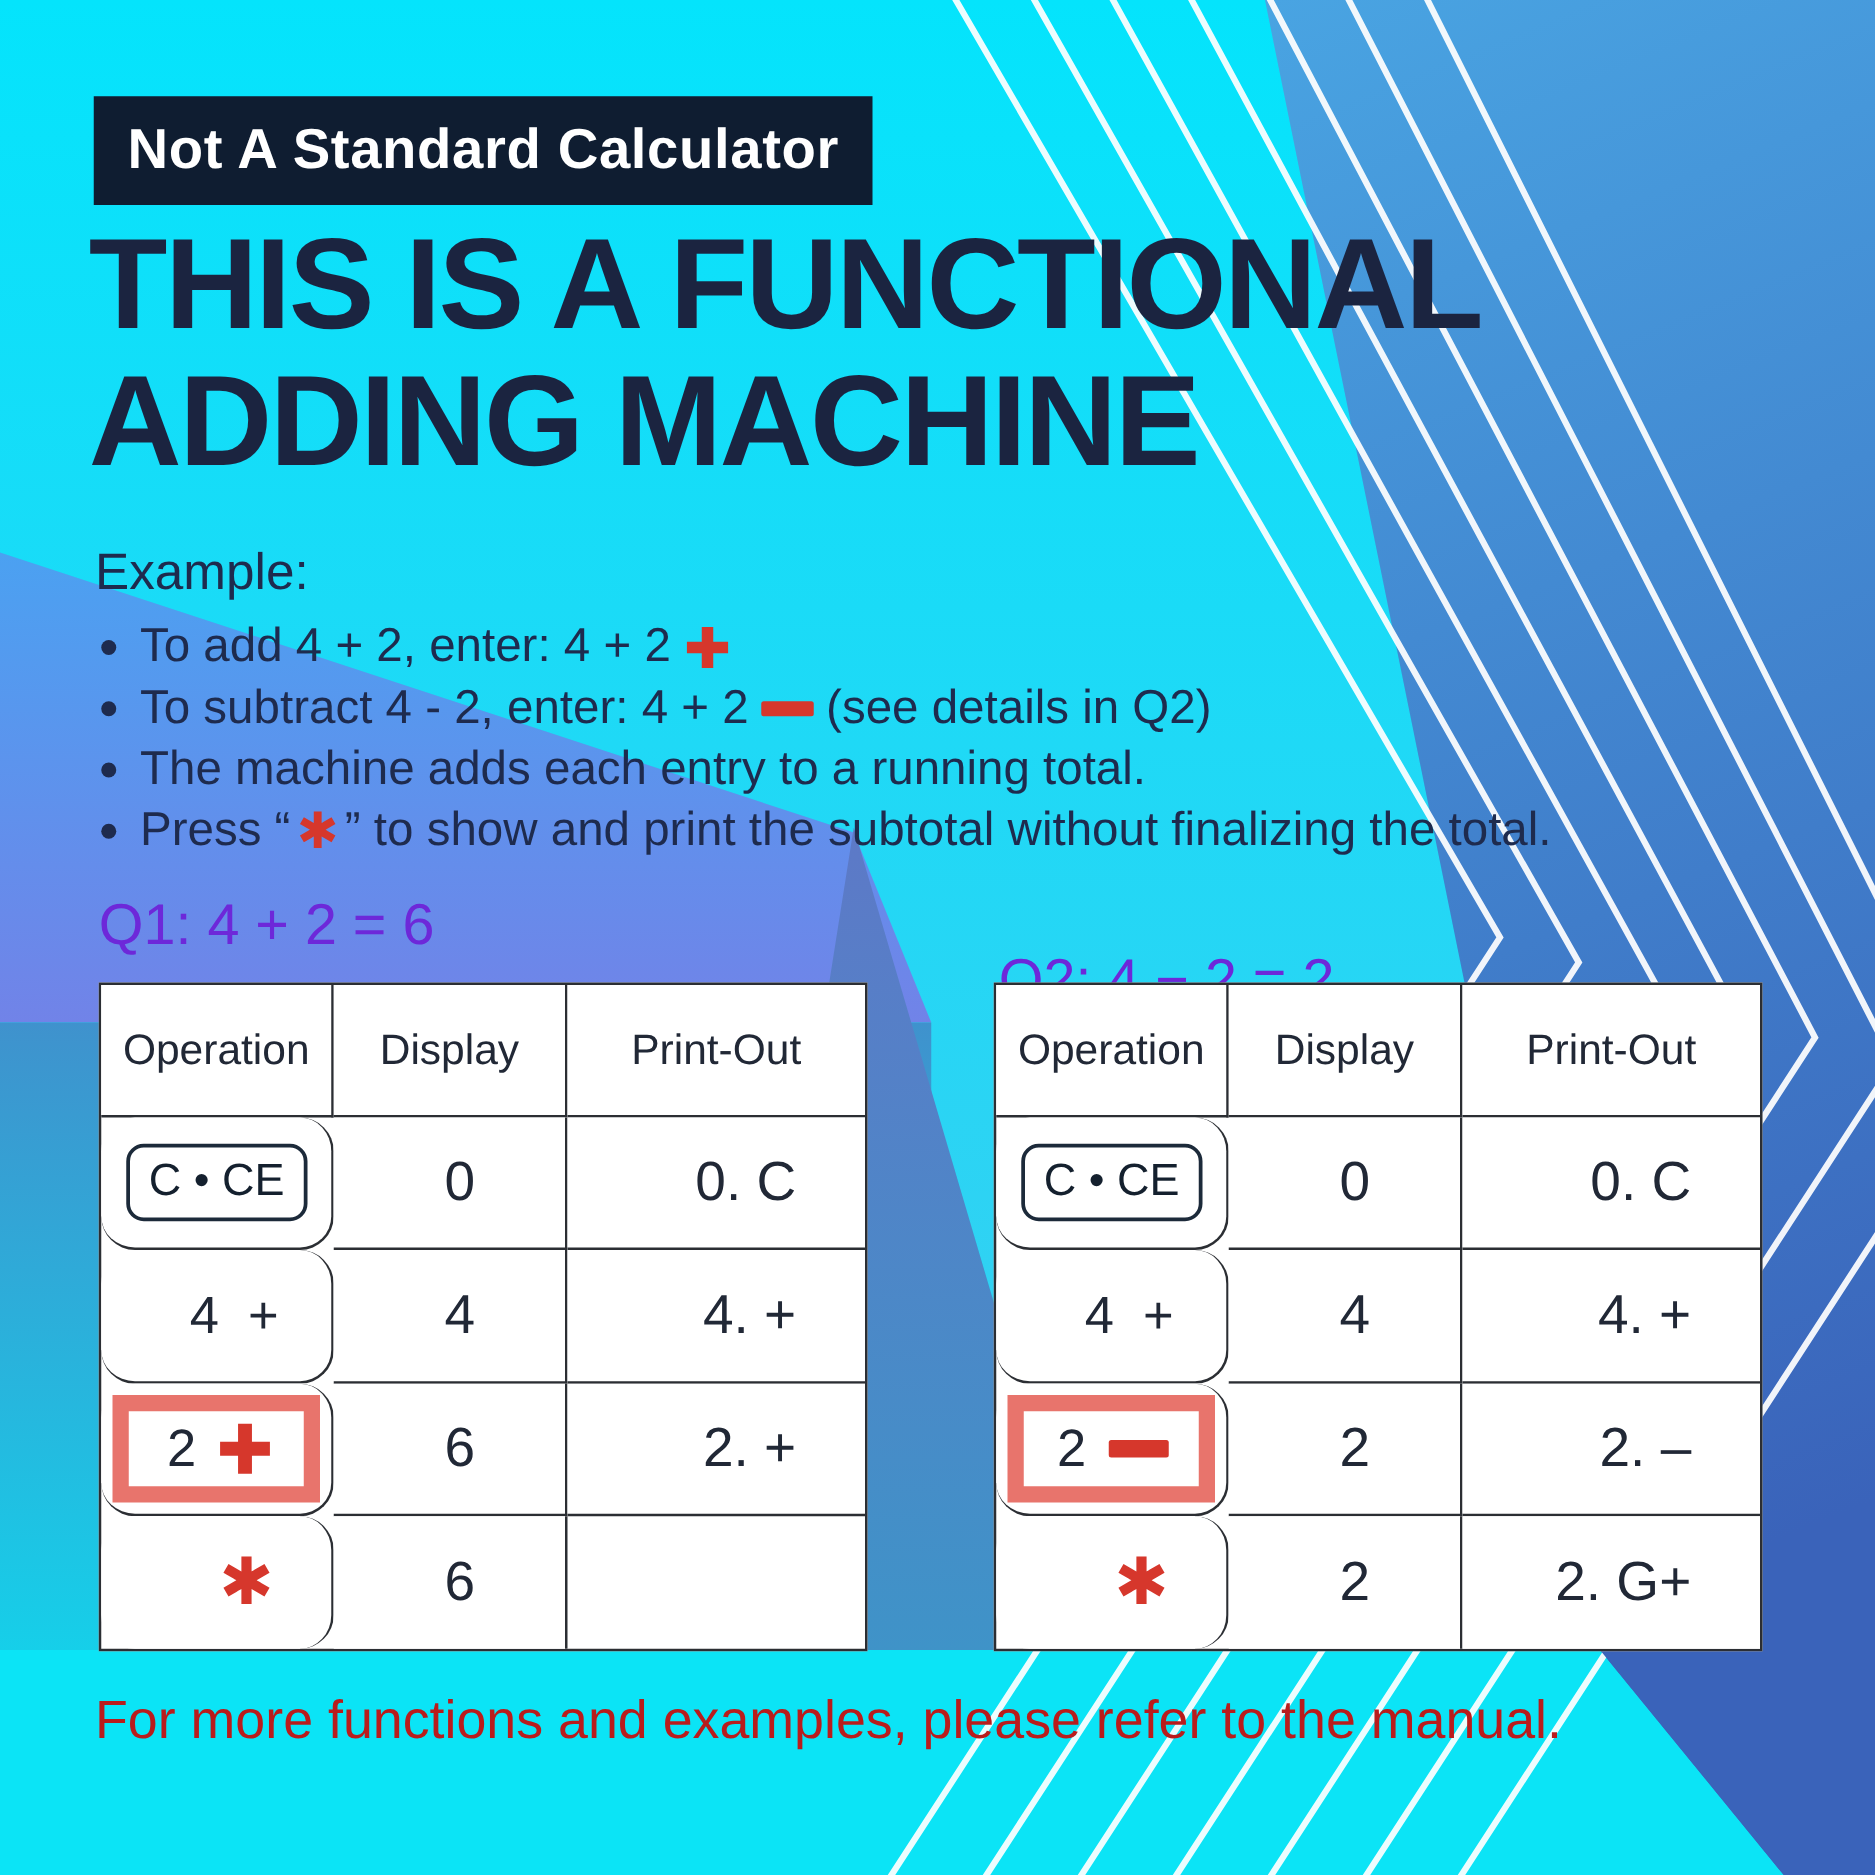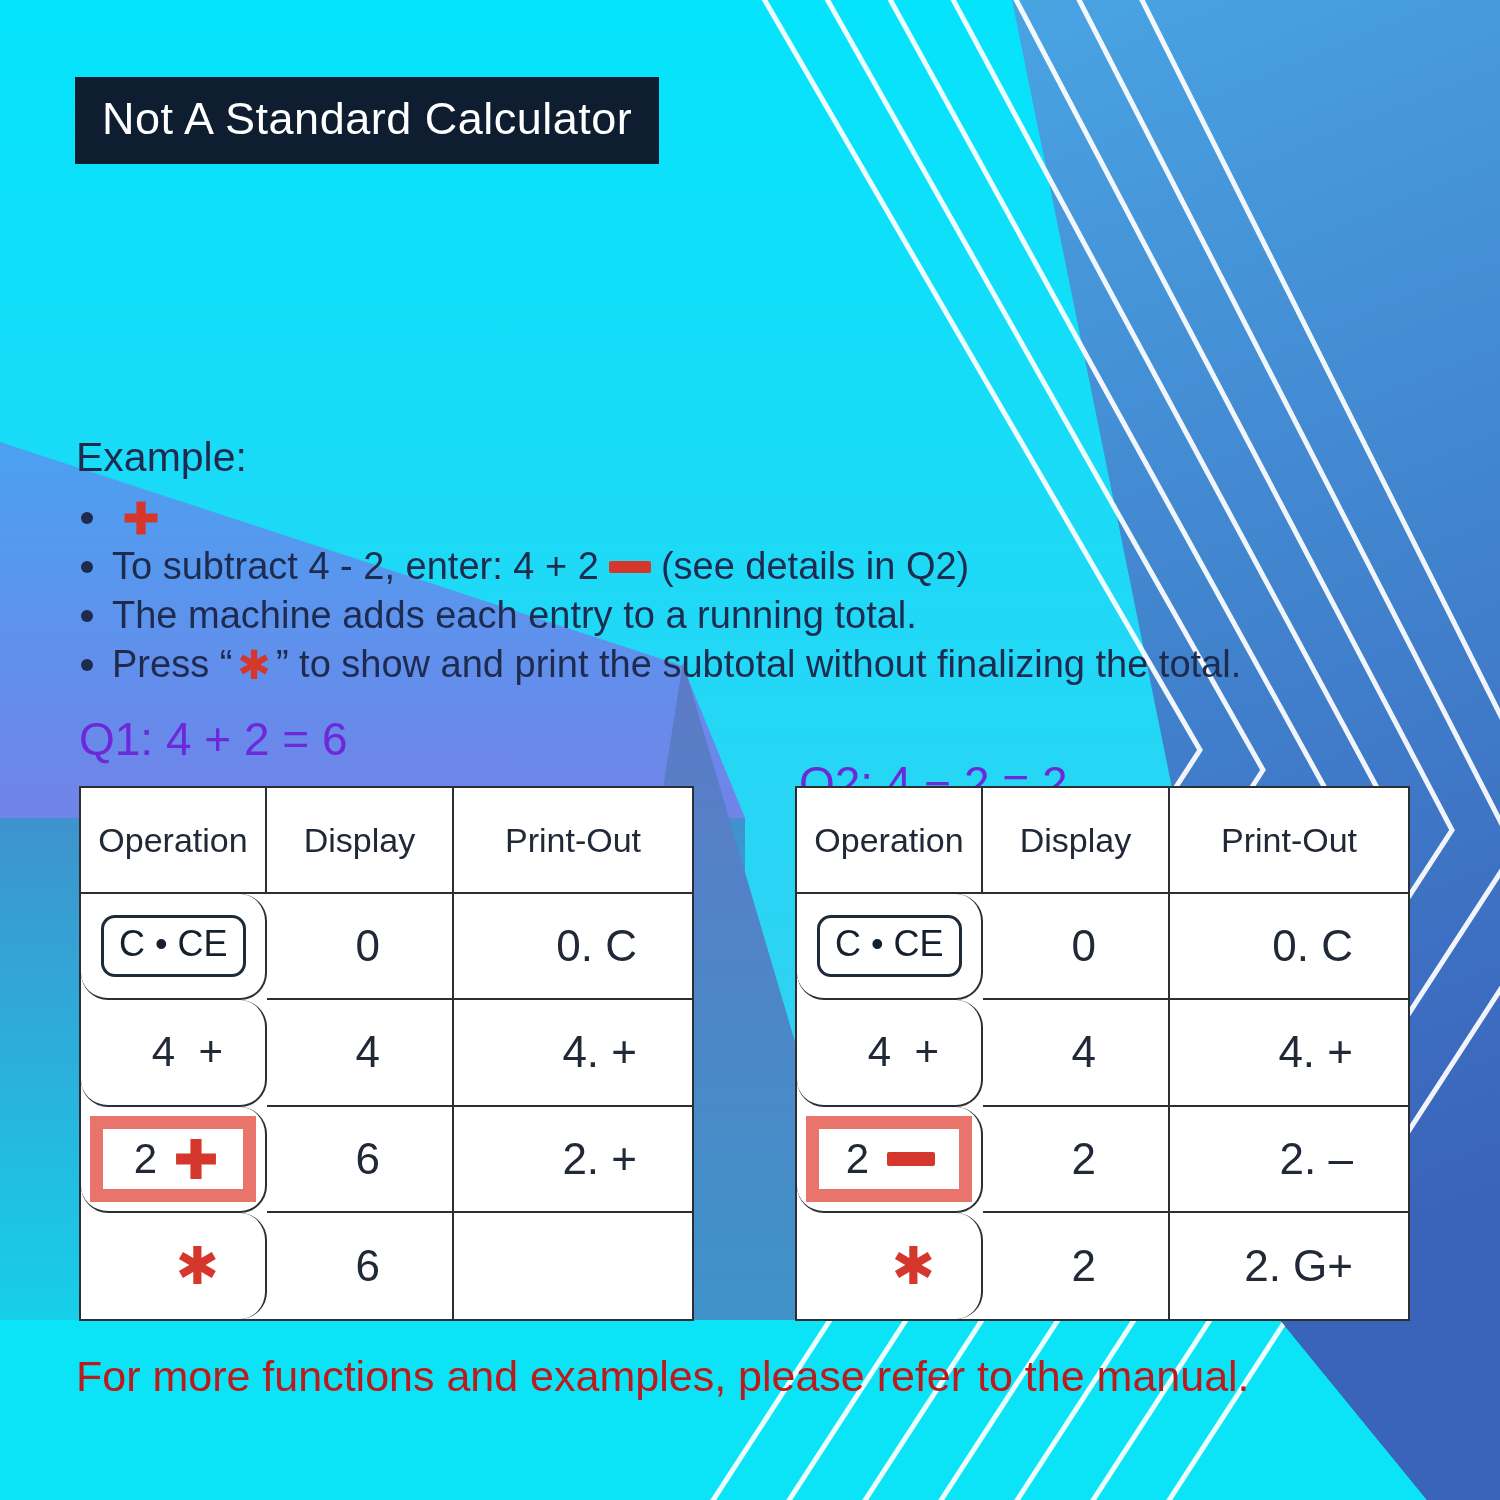--- a/index.html
+++ b/index.html
@@ -2,21 +2,21 @@
 <html><head>
 <meta charset="utf-8">
 <style>
   html,body{margin:0;padding:0;background:#0a0f1a;}
   .canvas{position:relative;width:1500px;height:1500px;overflow:hidden;
     font-family:"Liberation Sans","DejaVu Sans",sans-serif;background:#17d8f2;}
   .bg{position:absolute;left:0;top:0;width:1500px;height:1500px;display:block;}
 
   
   .badge{position:absolute;left:75px;top:77px;background:#0f1d31;color:#ffffff;
-    font-weight:400;font-size:45px;padding:16px 27px 19px 27px;letter-spacing:.5px;}
+    font-weight:700;font-size:45px;padding:16px 27px 19px 27px;letter-spacing:.5px;}
 
   
   .title{position:absolute;left:71px;top:172px;margin:0;font-size:103px;font-weight:700;
     color:#1b2440;line-height:1.07;letter-spacing:-2px;white-space:nowrap;}
 
   
   .example{position:absolute;left:76px;top:434px;color:#1e2b4e;}
   .example-heading{font-size:41px;margin-bottom:12px;}
   .bullet{display:flex;align-items:center;height:49px;font-size:38px;white-space:pre;}
   .dot{width:12px;height:12px;border-radius:50%;background:#1e2b4e;margin:0 19px 0 5px;flex:none;}
@@ -99,26 +99,28 @@
       <polyline points="949,-8 1389,810 936,1508"></polyline>
       <polyline points="1012,-8 1452,830 1012,1508"></polyline>
       <polyline points="1075,-8 1515,850 1088,1508"></polyline>
       <polyline points="1138,-8 1578,870 1164,1508"></polyline>
     </g>
     <polygon points="1280,1320 1427,1500 1500,1500 1500,1320" fill="url(#gBand)"></polygon>
   </svg>
 
   <div class="badge">Not A Standard Calculator</div>
 
+  <h1 class="title"><span>THIS IS A FUNCTIONAL</span><br><span>ADDING MACHINE</span></h1>
 
   <div class="example">
     <div class="example-heading">Example:</div>
 
     <div class="bullet">
       <span class="dot"></span>
+      <span>To add 4 + 2, enter: 4 + 2</span>
       <span class="key-plus"><svg width="38" height="38" viewBox="0 0 24 24">
             <path fill="#d6372c" d="M9.1 1.6h5.8v7.5h7.5v5.8h-7.5v7.5H9.1v-7.5H1.6V9.1h7.5z"></path>
           </svg></span>
     </div>
 
     <div class="bullet">
       <span class="dot"></span>
       <span>To subtract 4 - 2, enter: 4 + 2</span>
       <span class="key-minus"></span>
       <span>(see details in Q2)</span>

